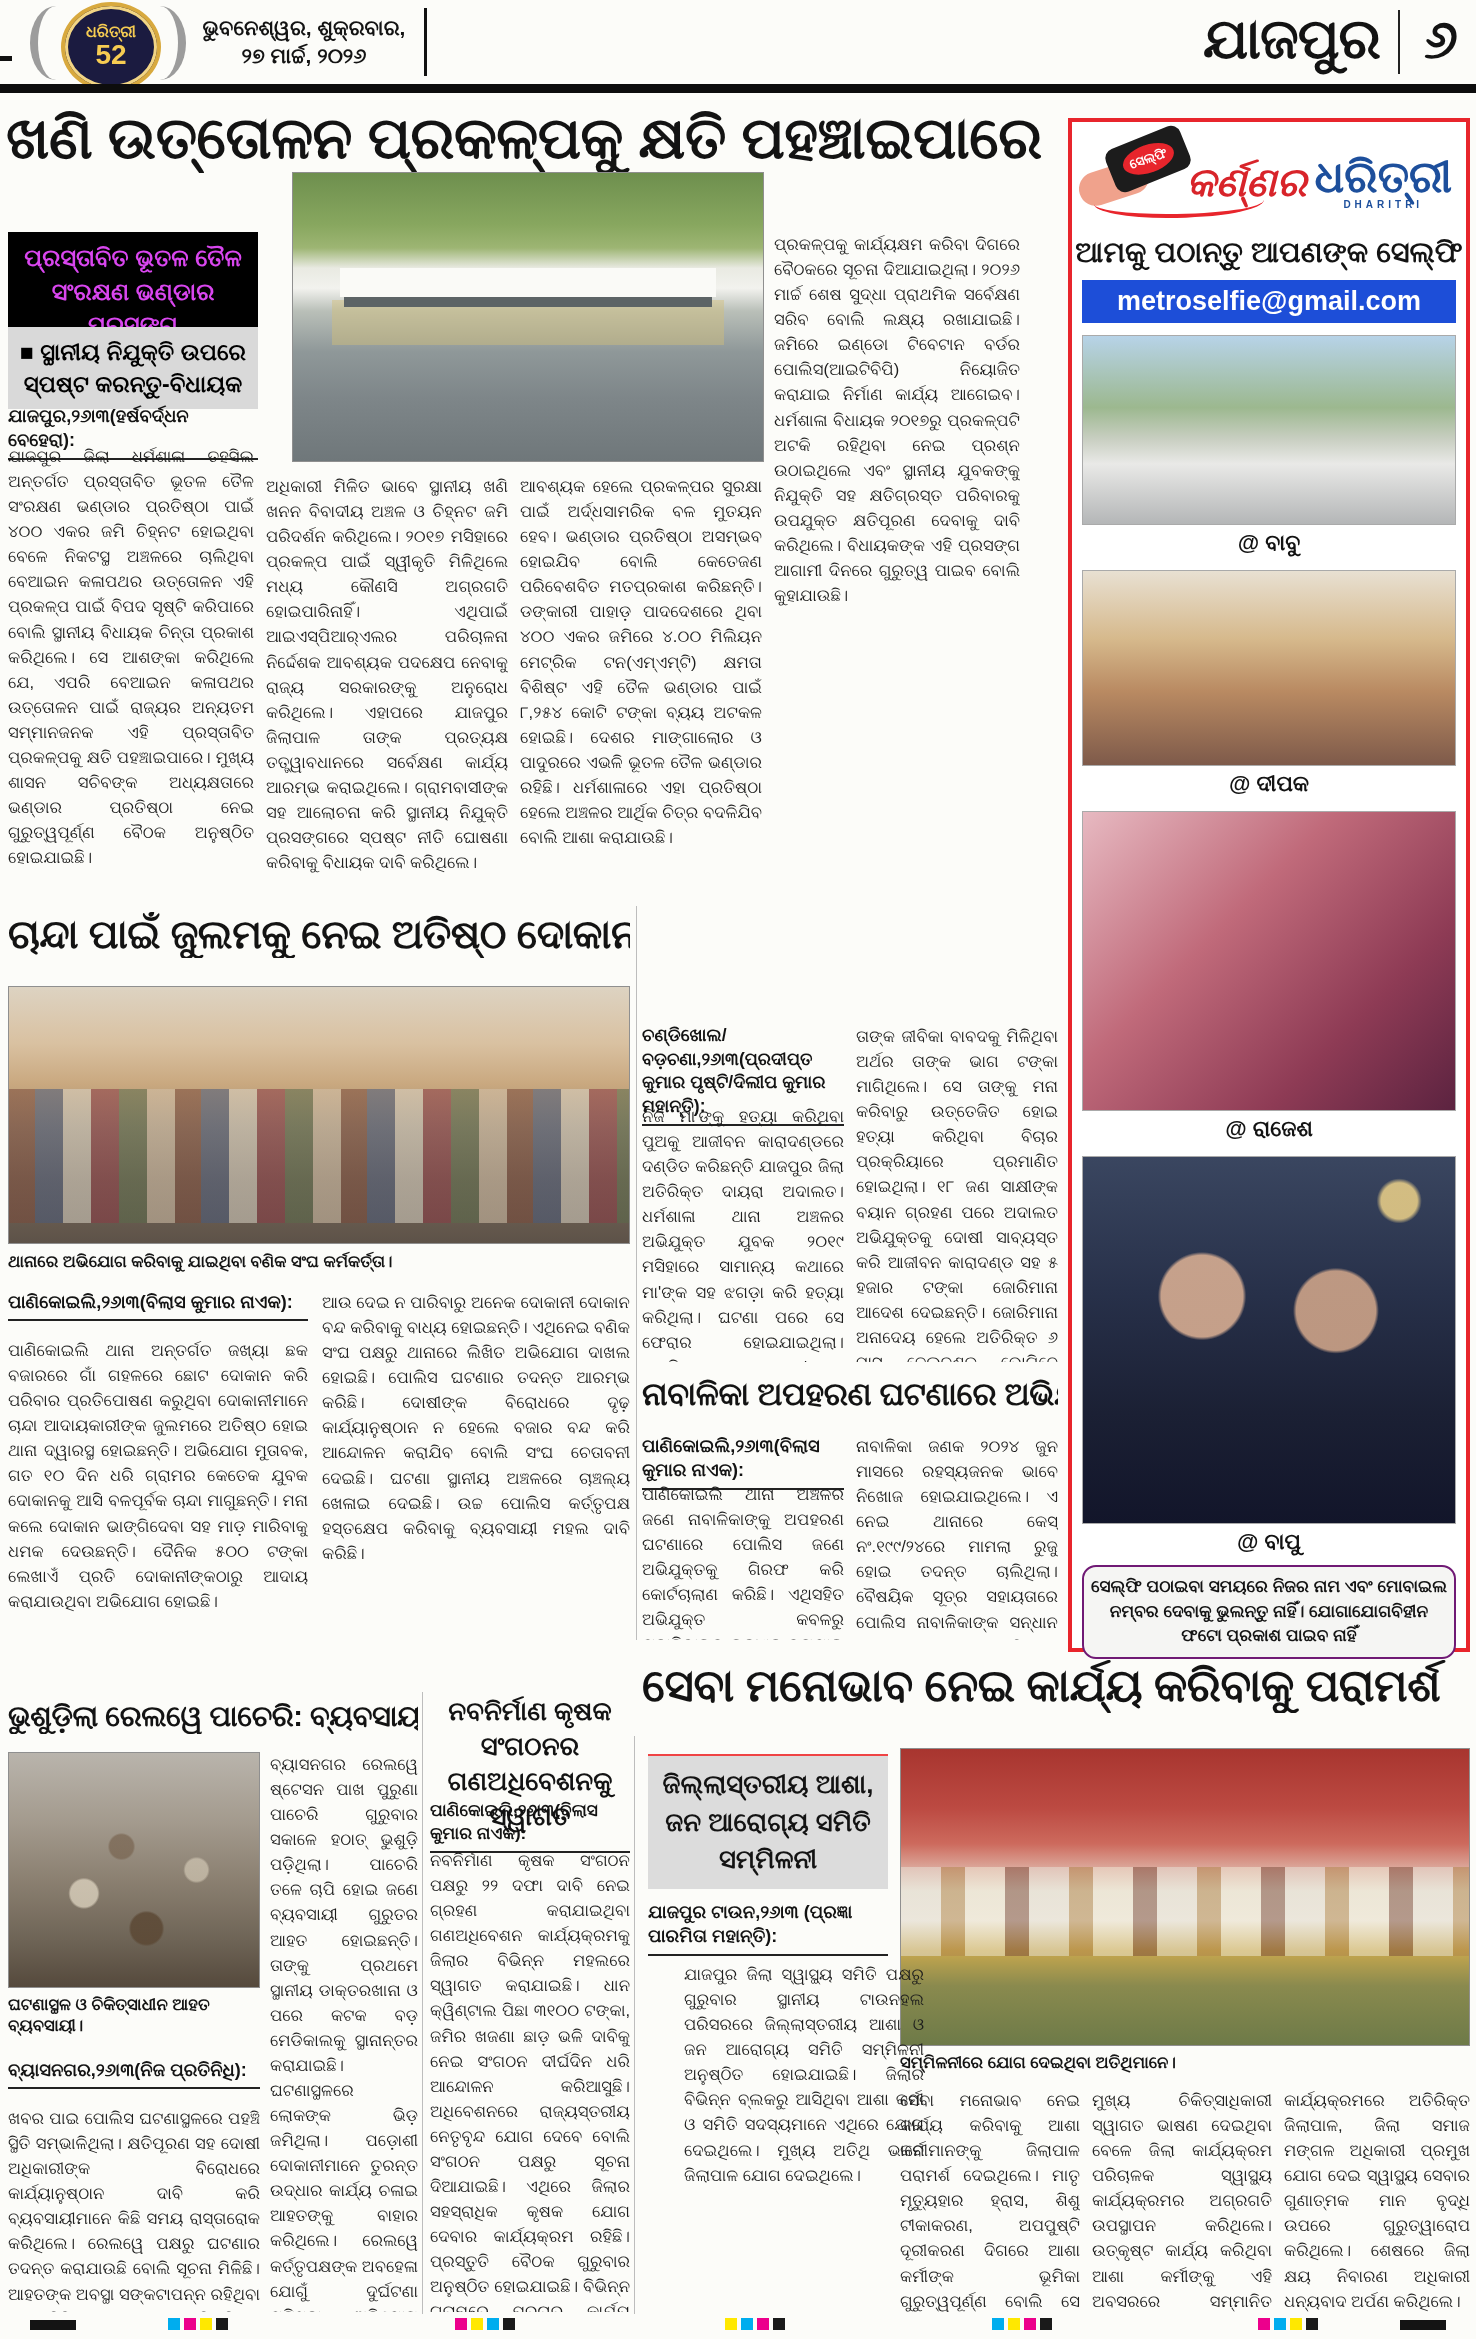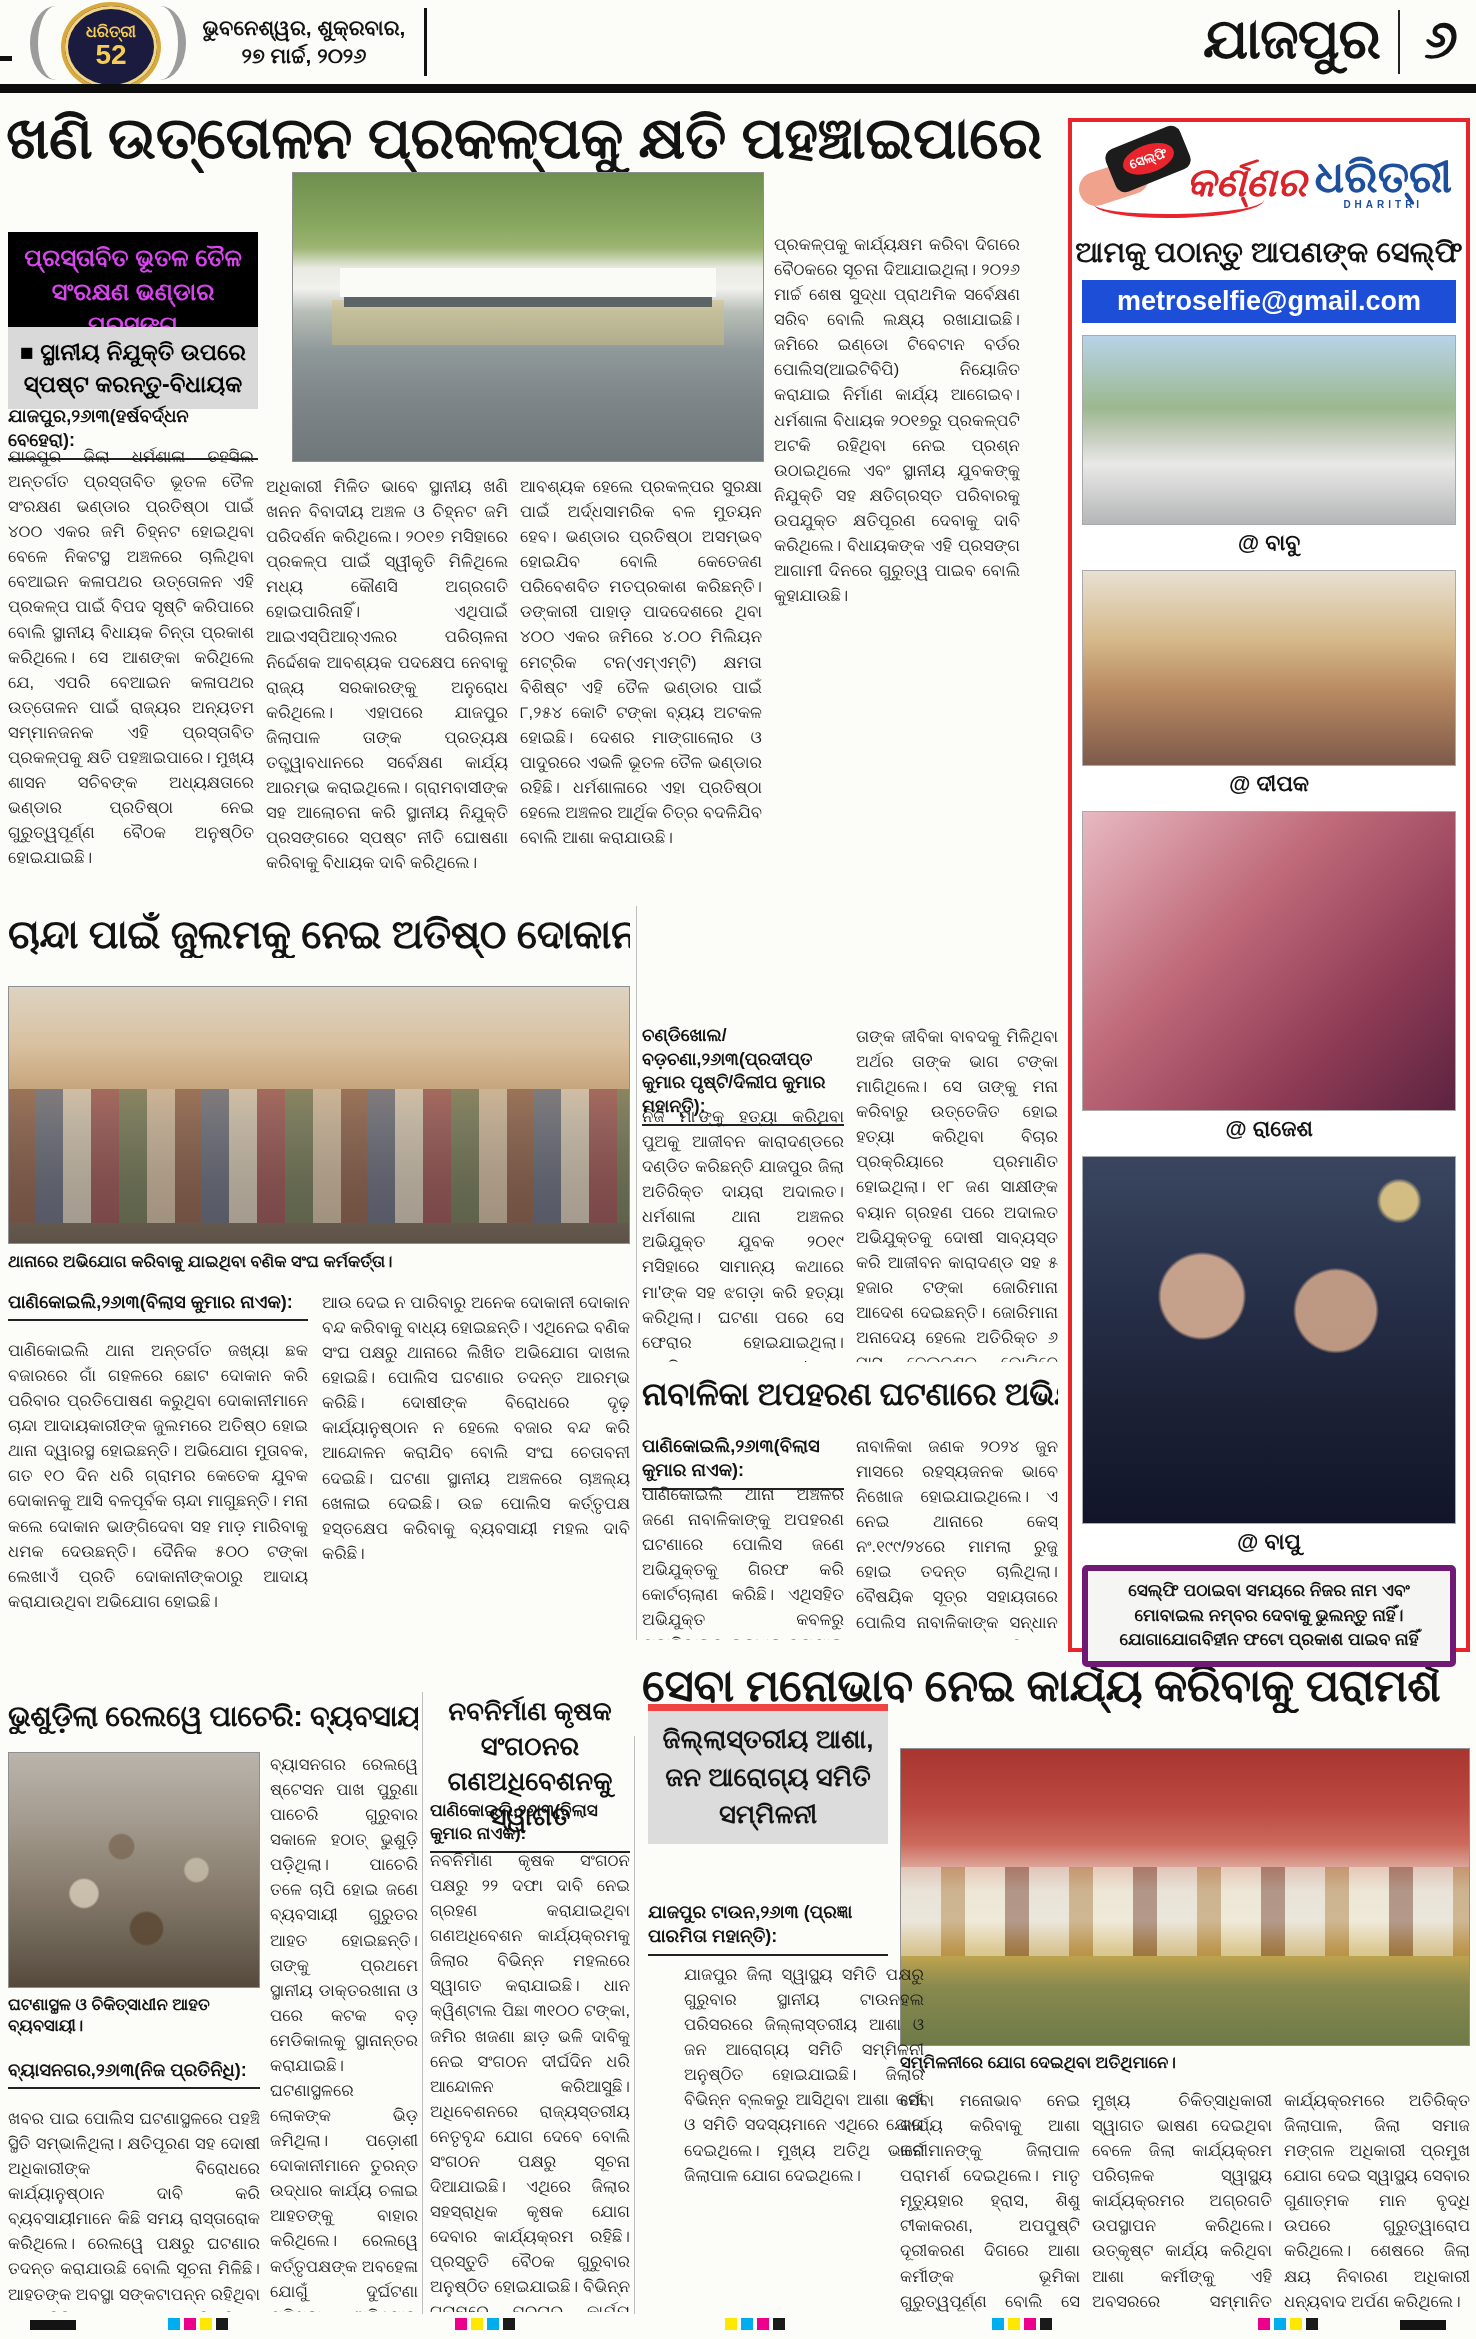--- a/index.html
+++ b/index.html
@@ -77,22 +77,22 @@
                  radial-gradient(circle at 45% 40%,rgba(120,100,80,.7) 0 6%,transparent 7%);}
   #bhu-caption{left:8px;top:1994px;width:252px;}
   #bhu-side{left:270px;top:1752px;width:148px;height:560px;}
   #bhu-dateline{left:8px;top:2058px;width:252px;}
   #bhu-bottom{left:8px;top:2106px;width:252px;height:206px;}
   #nn-headline{position:absolute;left:430px;top:1694px;width:200px;font-size:26px;font-weight:800;
                text-align:center;line-height:1.35;}
   #nn-dateline{left:430px;top:1800px;width:200px;font-size:17px;}
   #nn-col{left:430px;top:1848px;width:200px;height:464px;}
   #seba-headline{position:absolute;left:642px;top:1660px;width:828px;font-size:45px;}
-  #seba-kicker{position:absolute;left:648px;top:1704px;width:240px;box-sizing:border-box;background:#dcdcdc;
-               border-top:7px solid #ef4444;text-align:center;font-weight:800;font-size:26px;
+  #seba-kicker{position:absolute;left:648px;top:1754px;width:240px;box-sizing:border-box;background:#dcdcdc;
+               border-top:2px solid #ef4444;text-align:center;font-weight:800;font-size:26px;
                line-height:1.45;padding:10px 6px;}
   #seba-dateline{left:648px;top:1900px;width:240px;box-sizing:border-box;}
   #seba-photo{left:900px;top:1748px;width:570px;height:298px;
       background:linear-gradient(180deg,#a8352f 0%,#bc4a42 20%,#cd6a5d 32%,#e9e2d4 48%,#efe9dd 58%,
                  #c8a84e 68%,#8a8a4e 80%,#6d7a48 100%);}
   #seba-photo::after{content:"";position:absolute;left:0;top:40%;width:100%;height:30%;
       background:repeating-linear-gradient(90deg,#e8e4da 0 40px,#b0854a 40px 64px,#f0ead8 64px 104px,
                  #7a4a3a 104px 128px);opacity:.5;}
   #seba-caption{left:900px;top:2052px;width:570px;}
   #seba-c1{left:684px;top:1962px;width:240px;height:350px;}
@@ -124,22 +124,22 @@
   .ad-photo{position:relative;margin:12px 10px 0;border:1px solid #aaa;}
   .ad-cap{text-align:center;font-weight:bold;font-size:22px;padding:5px 0 2px;}
   #ad-p1{height:188px;background:linear-gradient(180deg,#b7d3e8 0%,#9cb88f 38%,#c9cfc2 55%,#e9e9e7 68%,#b4b6b7 100%);}
   #ad-p2{height:194px;background:linear-gradient(180deg,#e8e0d2 0%,#d6b98c 35%,#b98a62 62%,#7e5a4a 100%);}
   #ad-p3{height:298px;background:linear-gradient(135deg,#e7b9c1 0%,#c06a7a 38%,#8e3b55 72%,#5c2340 100%);}
   #ad-p4{height:366px;background:linear-gradient(180deg,#3a4660 0%,#273049 38%,#1b2034 70%,#12152a 100%);}
   #ad-p4::after{content:"";position:absolute;inset:0;
       background:radial-gradient(circle at 32% 38%,rgba(225,180,150,.85) 0 12%,transparent 13%),
                  radial-gradient(circle at 68% 42%,rgba(215,170,140,.85) 0 12%,transparent 13%),
                  radial-gradient(circle at 85% 12%,rgba(250,220,140,.8) 0 4%,transparent 5%);}
-  .ad-note{margin:8px 10px;border:6px solid #701a75;background:#f5f5f3;font-weight:bold;text-align:center;
-           font-size:17px;padding:8px 6px;line-height:1.45;border-radius:5px;}
+  .ad-note{margin:8px 10px;border:2px solid #701a75;background:#f5f5f3;font-weight:bold;text-align:center;
+           font-size:17px;padding:8px 6px;line-height:1.45;border-radius:14px;}
   
   .reg{position:absolute;top:2318px;display:flex;gap:4px;}
   .reg span{width:12px;height:12px;display:block;}
   .rc{background:#00adee;} .rm{background:#ec008c;} .ry{background:#ffe800;} .rk{background:#1a1a1a;}
   .corner-bar{position:absolute;top:2320px;width:46px;height:10px;background:#141414;}
 </style>
 </head>
 <body>
 
 <div class="page">

